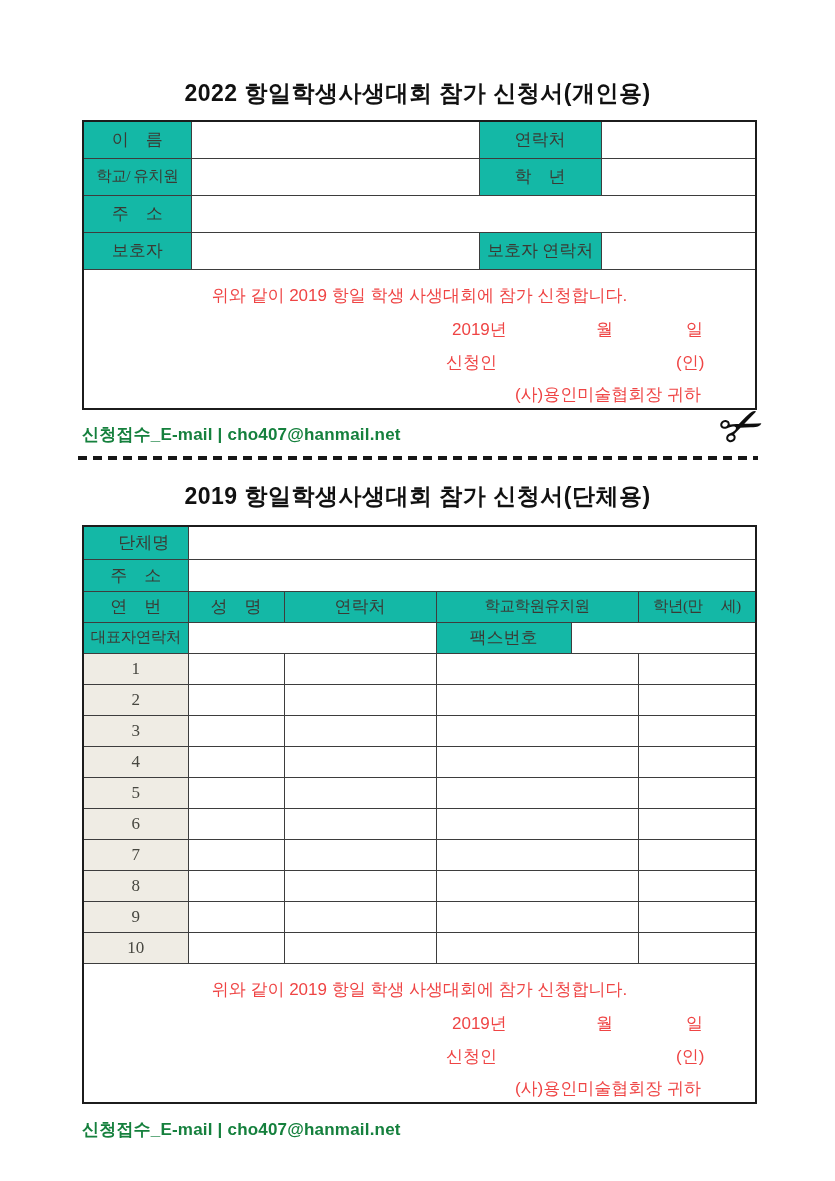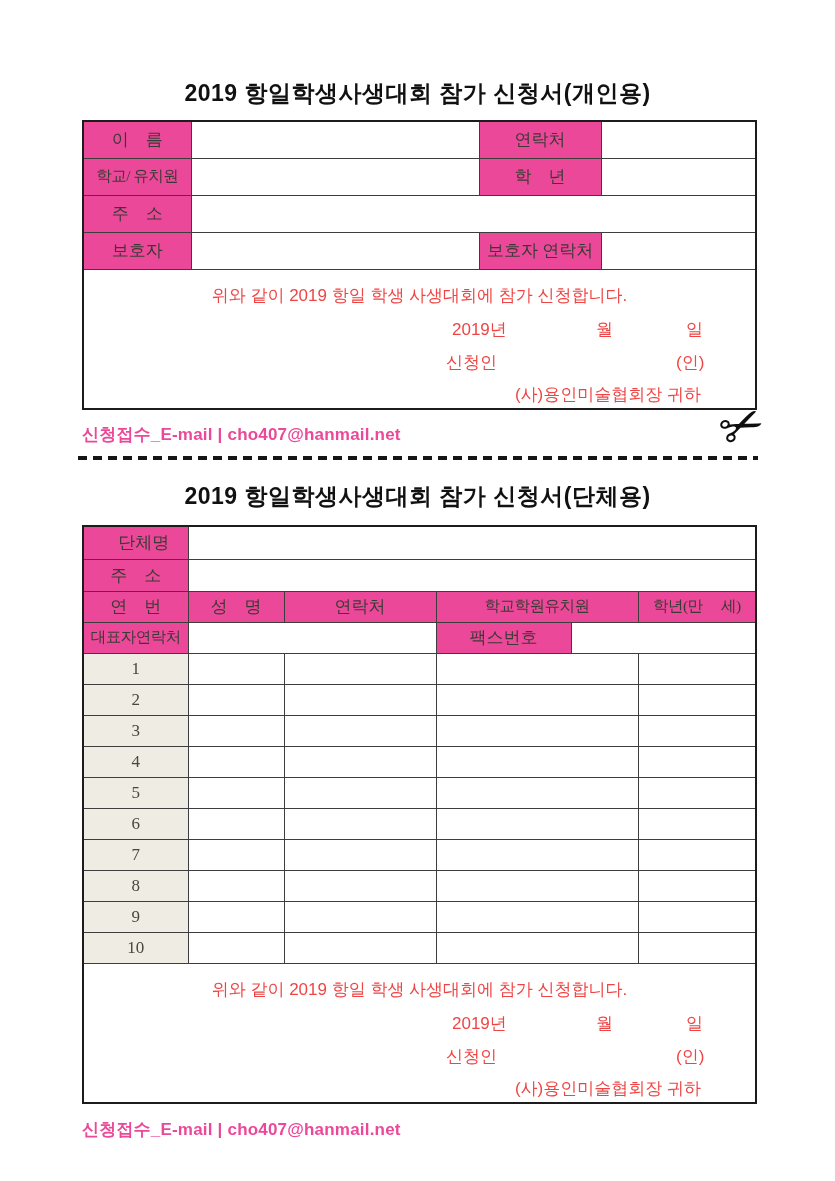--- a/index.html
+++ b/index.html
@@ -29,21 +29,21 @@
     border: 2px solid #1c1c1c;
   }
   #table1 { top: 120px; }
   #table2 { top: 525px; }
   table.form td {
     border: 1.5px solid #3d3d3d;
     vertical-align: middle;
     overflow: hidden;
   }
   td.lbl {
-    background: #ec4899;
+    background: #14b8a6;
     text-align: center;
     font-family: "Liberation Serif", serif;
     font-size: 17px;
     color: #3a3a34;
     white-space: pre;
   }
   td.lbl.small { font-size: 15.5px; letter-spacing: -0.5px; }
   td.inp { background: #ffffff; }
   tr.r37 td { height: 37px; }
   tr.r33 td { height: 33px; padding-left: 16px; }
@@ -70,42 +70,42 @@
   .s4 { top: 113px; text-align: right; padding-right: 54px; }
   .s2 span, .s3 span { position: absolute; }
   .s2 .yr { left: 368px; }
   .s2 .mo { left: 512px; }
   .s2 .dy { left: 602px; }
   .s3 .ap { left: 362px; }
   .s3 .sl { left: 592px; }
 
   .email-line {
     position: absolute; left: 82px;
-    font-size: 17px; font-weight: 700; color: #ec4899;
+    font-size: 17px; font-weight: 700; color: #15803d;
     letter-spacing: 0.2px;
   }
   #email1 { top: 423px; }
   #email2 { top: 1118px; }
 
   .cut-line {
     position: absolute; left: 78px; top: 456px;
     width: 680px; height: 4px;
     background: repeating-linear-gradient(90deg, #161616 0 9px, transparent 9px 15px);
   }
   .scissors {
     position: absolute; left: 720px; top: 396px;
     font-size: 52px; line-height: 60px; color: #0e0e0e;
     transform: rotate(-24deg);
     font-family: "DejaVu Sans", sans-serif;
   }
 </style>
 </head>
 <body>
 
-<h1 class="page-title" id="title1">2019 항일학생사생대회 참가 신청서(개인용)</h1>
+<h1 class="page-title" id="title1">2022 항일학생사생대회 참가 신청서(개인용)</h1>
 
 <table class="form" id="table1">
   <colgroup>
       <col style="width:108px">
       <col style="width:288px">
       <col style="width:122px">
       <col style="width:155px">
     </colgroup>
   <tbody>
       <tr class="r37">

